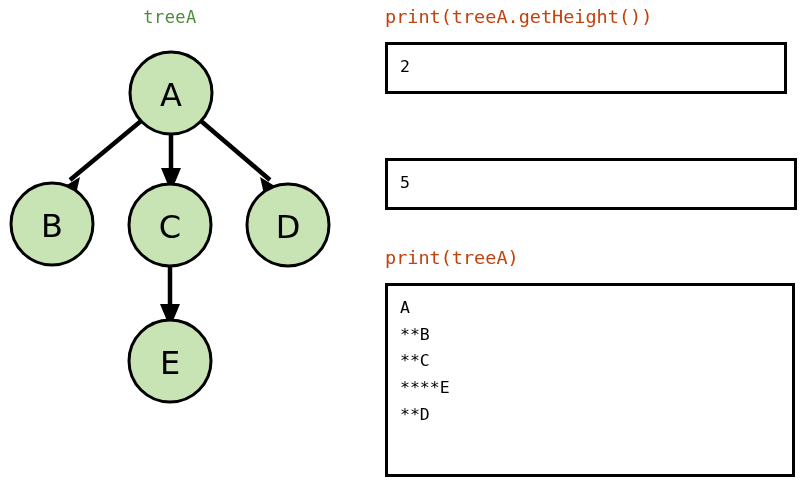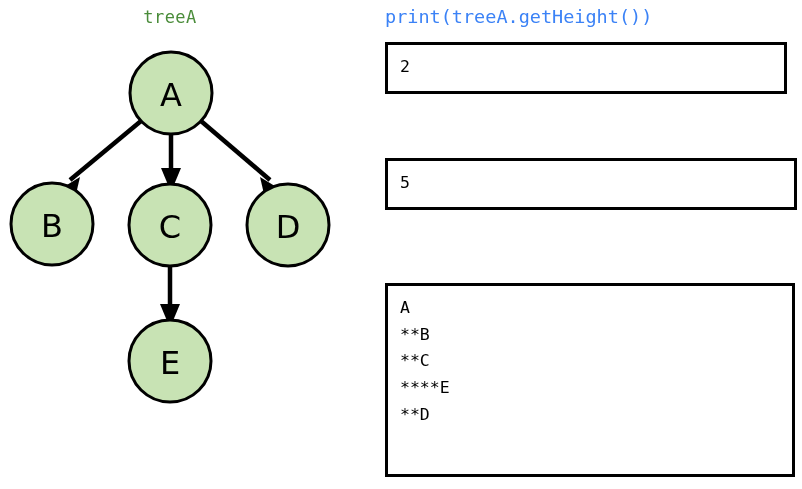--- a/index.html
+++ b/index.html
@@ -78,21 +78,21 @@
     left: 385px;
     top: 0;
     width: 417px;
     height: 489px;
   }
 
   .stmt-label {
     position: absolute;
     font-family: "DejaVu Sans Mono", monospace;
     font-size: 18.5px;
-    color: #3b82f6;
+    color: #c2410c;
     white-space: pre;
     line-height: 1;
   }
 
   .output-box {
     position: absolute;
     background: #ffffff;
     border: 3px solid #000000;
     box-sizing: border-box;
   }
@@ -183,20 +183,21 @@
 
     <div id="stmt-label-1" class="stmt-label">print(treeA.getHeight())</div>
     <div id="output-box-1" class="output-box">
       <div class="output-text">2</div>
     </div>
 
     <div id="output-box-2" class="output-box">
       <div class="output-text">5</div>
     </div>
 
+    <div id="stmt-label-3" class="stmt-label">print(treeA)</div>
     <div id="output-box-3" class="output-box">
       <div class="output-text">A
 **B
 **C
 ****E
 **D</div>
     </div>
 
   </div>
 </div>

